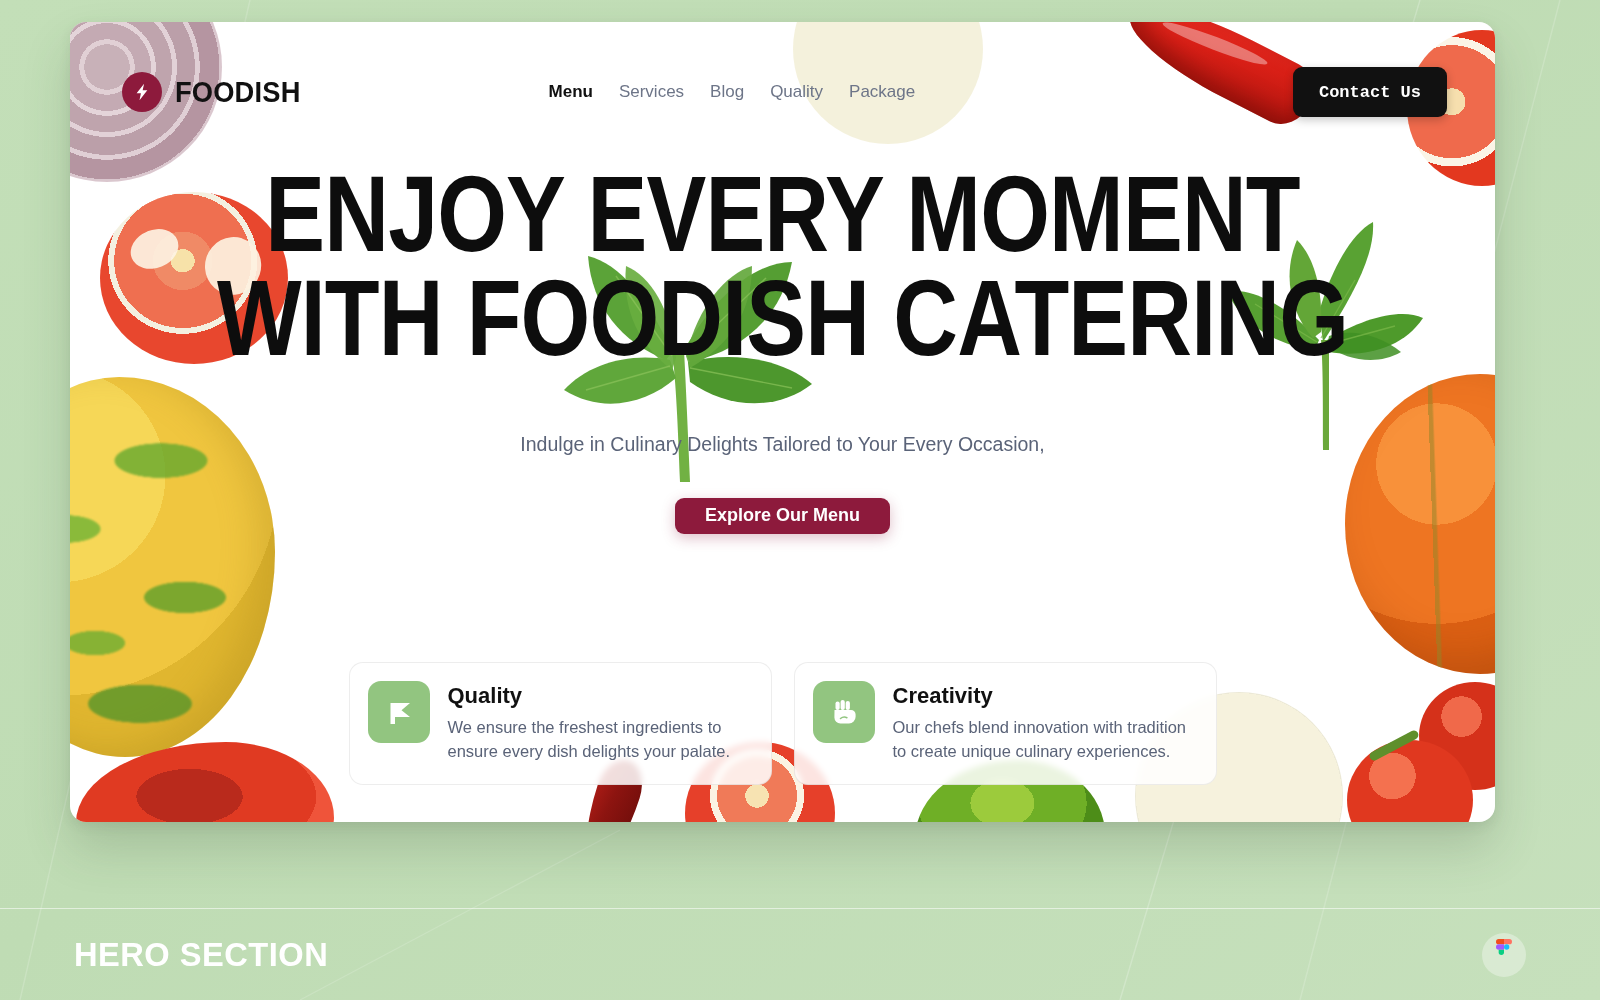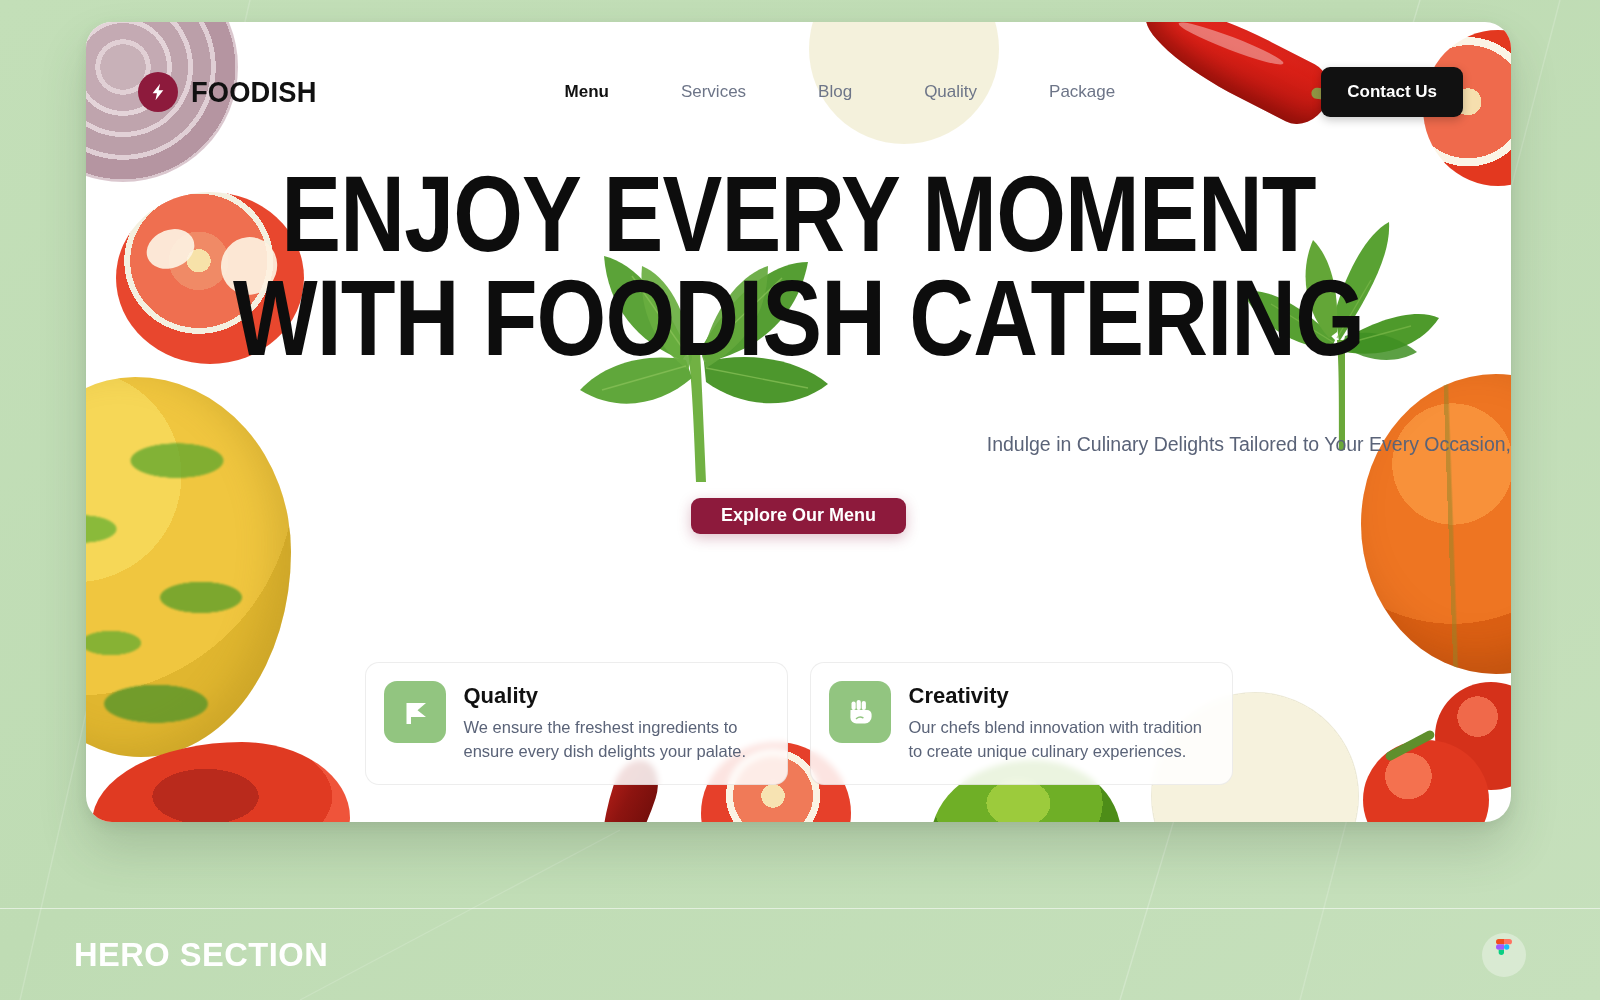--- a/index.html
+++ b/index.html
@@ -26,24 +26,23 @@
     pointer-events: none;
     opacity: .5;
   }
 
   
   .frame {
     position: absolute;
     left: 70px; top: 22px;
     width: 1425px; height: 800px;
     background: #ffffff;
-    border-radius: 26px;
+    border-radius: 16px;
     overflow: hidden;
     box-shadow: 0 26px 48px rgba(60,80,55,.20), 0 4px 12px rgba(60,80,55,.10);
-    margin-left: 16px;
   }
 
   
   .veg { position: absolute; pointer-events: none; }
 
   
   .onion {
     left: -78px; top: -70px; width: 230px; height: 230px;
     border-radius: 50%;
     background:
@@ -205,36 +204,36 @@
   }
   .logo-text {
     font-size: 29px; font-weight: 800; letter-spacing: .2px;
     color: #111111;
     font-family: "Liberation Sans", sans-serif;
     transform: scaleX(.94);
     transform-origin: left center;
   }
 
   .main-nav {
-    display: flex; align-items: center; gap: 72px;
+    display: flex; align-items: center; gap: 26px;
     margin-left: 240px;
   }
   .nav-link {
     font-size: 17px; color: #6d7588; text-decoration: none;
     white-space: nowrap; cursor: pointer;
   }
   .nav-link.is-active { color: #111111; font-weight: 700; }
 
   .contact-btn {
     position: absolute; right: 48px; top: 45px;
     background: #111111; color: #ffffff;
     border: none; border-radius: 9px;
     padding: 0 26px; height: 50px;
     font-size: 17px; font-weight: 700;
-    font-family: Liberation Sans, sans-serif;
+    font-family: Liberation Mono, monospace;
     cursor: pointer;
     box-shadow: 0 3px 10px rgba(0,0,0,.22);
   }
 
   
   .hero {
     position: absolute; left: 0; right: 0; top: 140px;
     text-align: center; z-index: 15;
   }
   .hero-title {
@@ -250,21 +249,21 @@
   }
   .hero-title .line2 { display: block; }
 
   .hero-sub {
     margin-top: 60px;
     font-size: 19.5px;
     line-height: 1.55;
     color: #5a6378;
     position: relative; z-index: 16;
   }
-  .hero-sub span { display: block; text-align: right; }
+  .hero-sub span { display: block; }
 
   .cta-btn {
     margin-top: 38px;
     background: #8d1a3c; color: #ffffff;
     border: none; border-radius: 9px;
     padding: 0 30px; height: 36px;
     font-size: 18px; font-weight: 700;
     font-family: "Liberation Sans", sans-serif;
     cursor: pointer;
     position: relative; z-index: 16;

